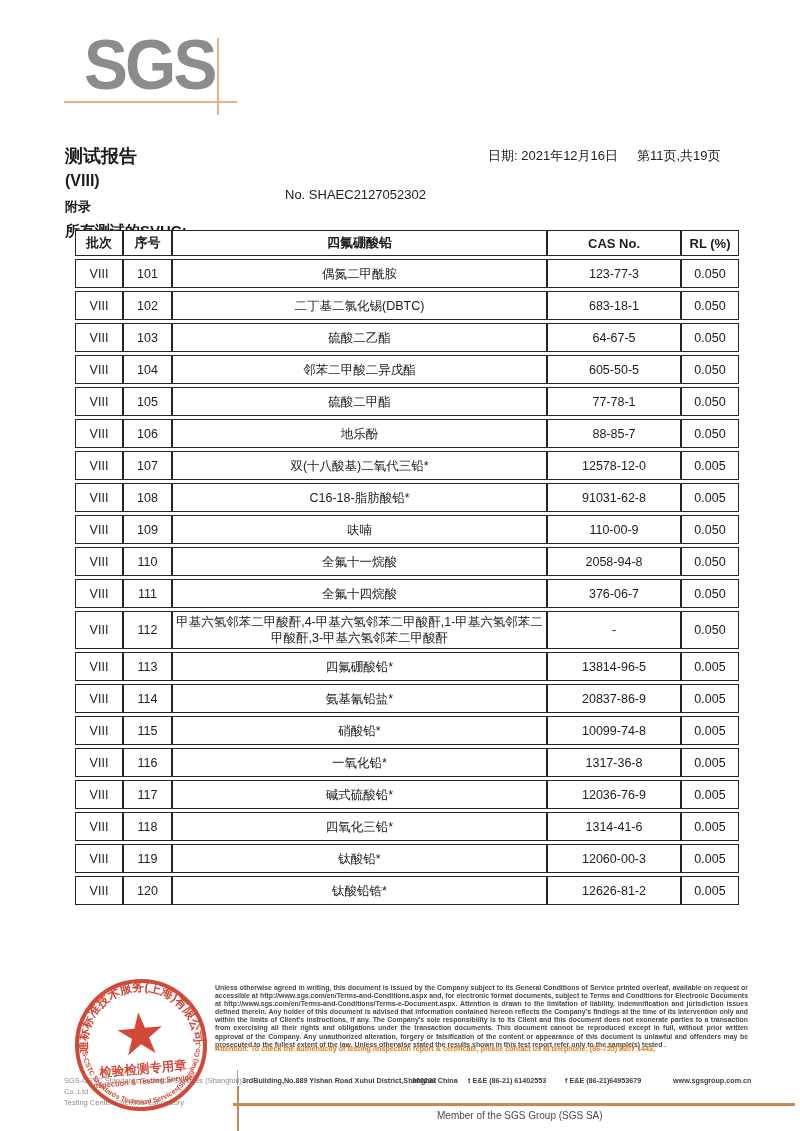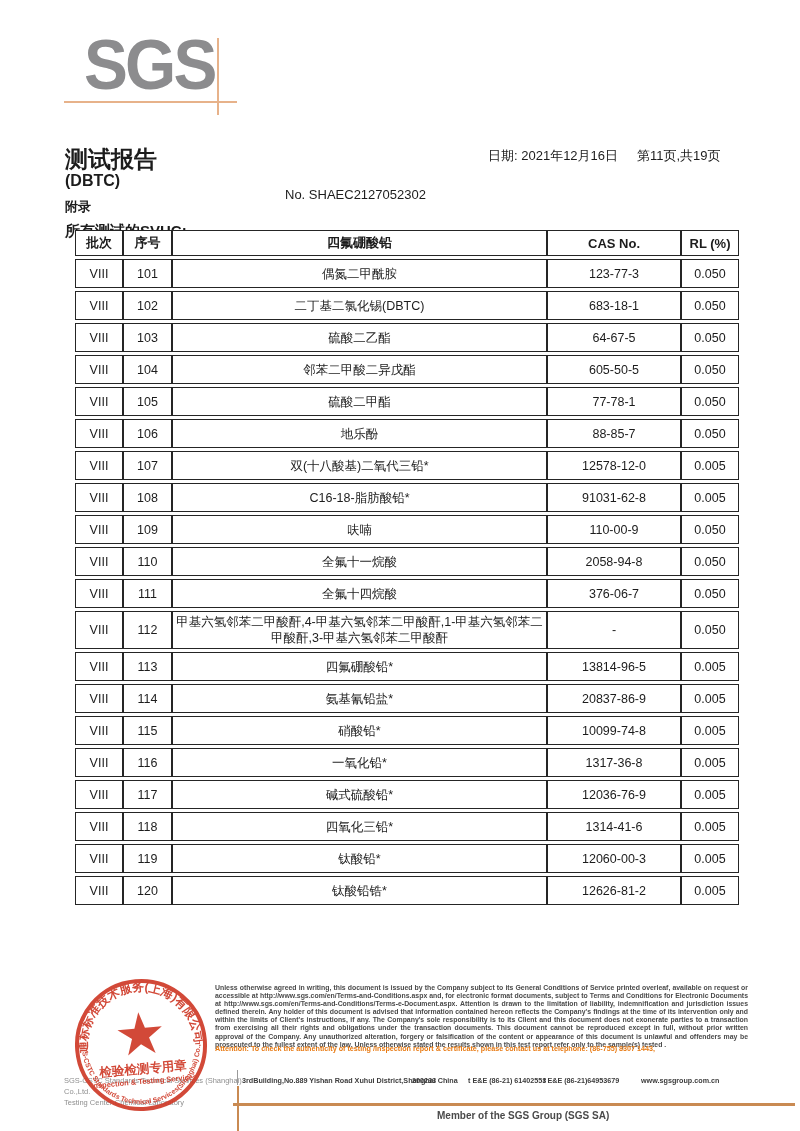--- a/index.html
+++ b/index.html
@@ -13,21 +13,21 @@
   
   .sgs-logo {
     position:absolute; left:84px; top:30px;
     font-weight:bold; font-size:70px; line-height:70px;
     color:#8c8c8e; letter-spacing:-3px; transform:scaleX(.94);
     transform-origin:left top;
   }
   .cross-h-top { position:absolute; left:64px; top:101px; width:173px; height:2px; background:#e7b28a; }
   .cross-v-top { position:absolute; left:217px; top:38px; width:2px; height:77px; background:#e7b28a; }
 
-  .report-title   { position:absolute; left:65px; top:144px; font-size:23px; font-weight:bold; }
+  .report-title   { position:absolute; left:65px; top:144px; font-size:18px; font-weight:bold; }
   .report-title2  { position:absolute; left:65px; top:172px; font-size:16px; font-weight:bold; }
   .report-no      { position:absolute; left:285px; top:147px; font-size:13px;margin-top:40px; }
   .report-date    { position:absolute; left:488px; top:147px; font-size:13px; }
   .report-page    { position:absolute; left:637px; top:147px; font-size:13px; }
   .appendix       { position:absolute; left:65px; top:198px; font-size:13px; font-weight:bold; }
   .subtitle       { position:absolute; left:65px; top:222px; font-size:15px; font-weight:bold; }
 
   
   .tbl-wrap { position:absolute; left:75px; top:227px; width:664px; }
   table.svhc {
@@ -60,38 +60,38 @@
   .attention {
     position:absolute; left:215px; top:1045px; width:533px;
     font-size:7.2px; line-height:8.4px; font-weight:bold; color:#e87a12;
   }
   .addr {
     position:absolute; left:237px; top:1070px; width:540px;
     border-left:1px solid #9a9a9a; padding-left:4px;
     font-size:7.2px; color:#3c3c3c; font-weight:bold;
   }
   .addr-row { display:flex; align-items:flex-end; height:15px; white-space:nowrap; }
-  .a1{width:170px;} .a2{width:56px;} .a3{width:75px;} .a4{width:98px;} .a5{flex:1;}
+  .a1{width:170px;} .a2{width:56px;} .a3{width:75px;} .a4{width:98px;padding-left:22px;} .a5{flex:1;padding-left:32px;}
   .addr-row.cn { font-size:9px; }
   .addr-row.cn .a1{ width:226px; }
   .rule-bottom { position:absolute; left:233px; top:1103px; width:562px; height:2.5px; background:#c98a52; }
   .cross-v-bot { position:absolute; left:237px; top:1086px; width:2px; height:45px; background:#c98a52; }
-  .member { position:absolute; left:437px; top:1110px; font-size:10px; font-weight:bold; color:#4a4a4a; }
+  .member { position:absolute; left:437px; top:1110px; font-size:10px; font-weight:normal; color:#4a4a4a; }
 </style>
 </head>
 <body>
 
 <div class="page">
 
   <div class="sgs-logo">SGS</div>
   <div class="cross-h-top"></div>
   <div class="cross-v-top"></div>
 
   <div class="report-title">测试报告</div>
-  <div class="report-title2">(DBTC)</div>
+  <div class="report-title2">(VIII)</div>
   <div class="report-no">No. SHAEC2127052302</div>
   <div class="report-date">日期: 2021年12月16日</div>
   <div class="report-page">第11页,共19页</div>
   <div class="appendix">附录</div>
   <div class="subtitle">所有测试的SVHC:</div>
 
   <div class="tbl-wrap">
     <table class="svhc">
       <colgroup>
         <col class="w-batch">

